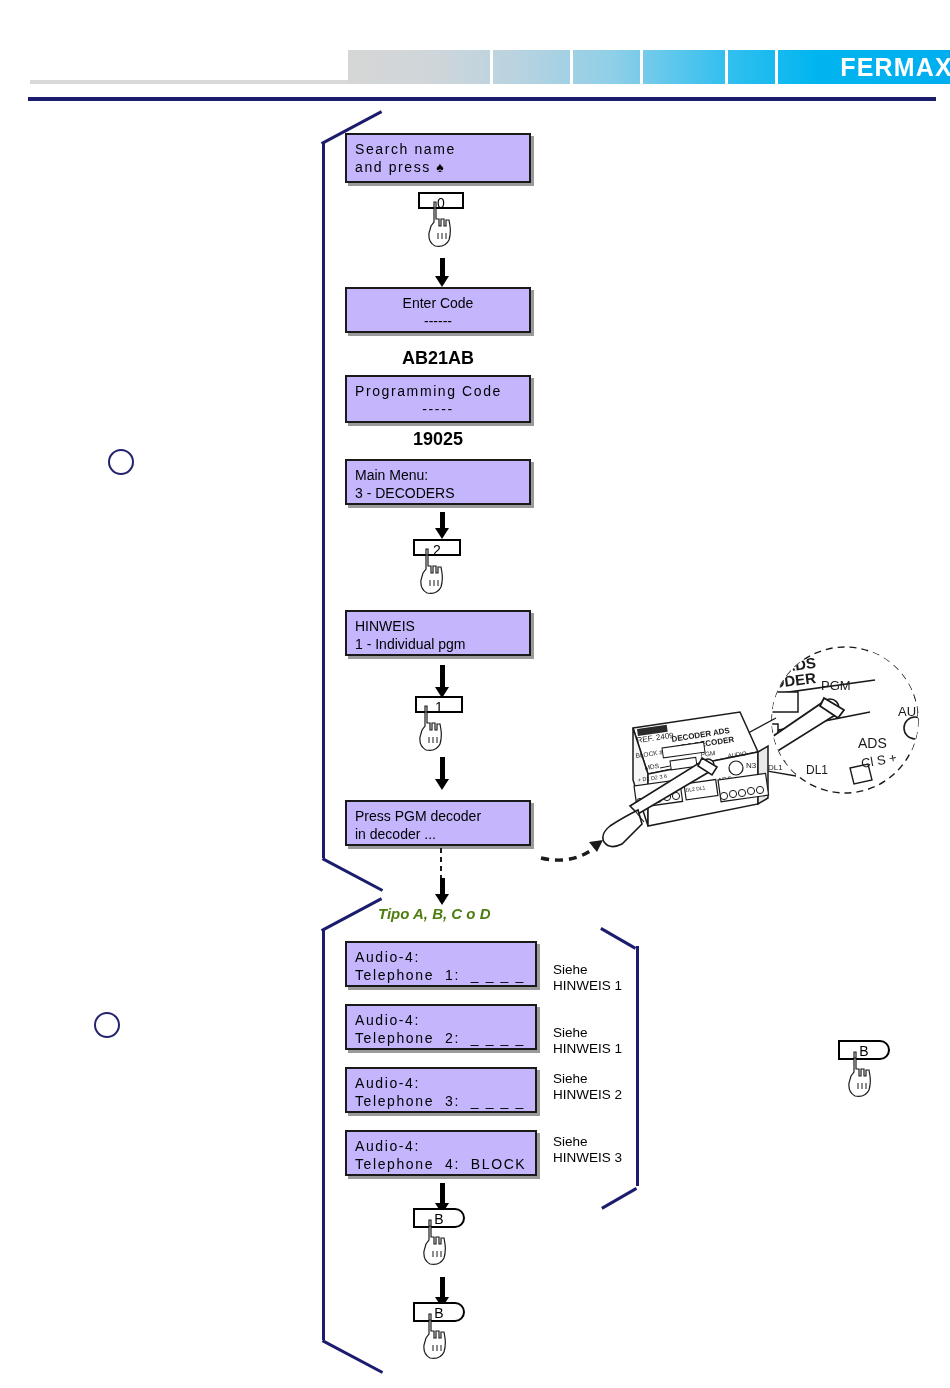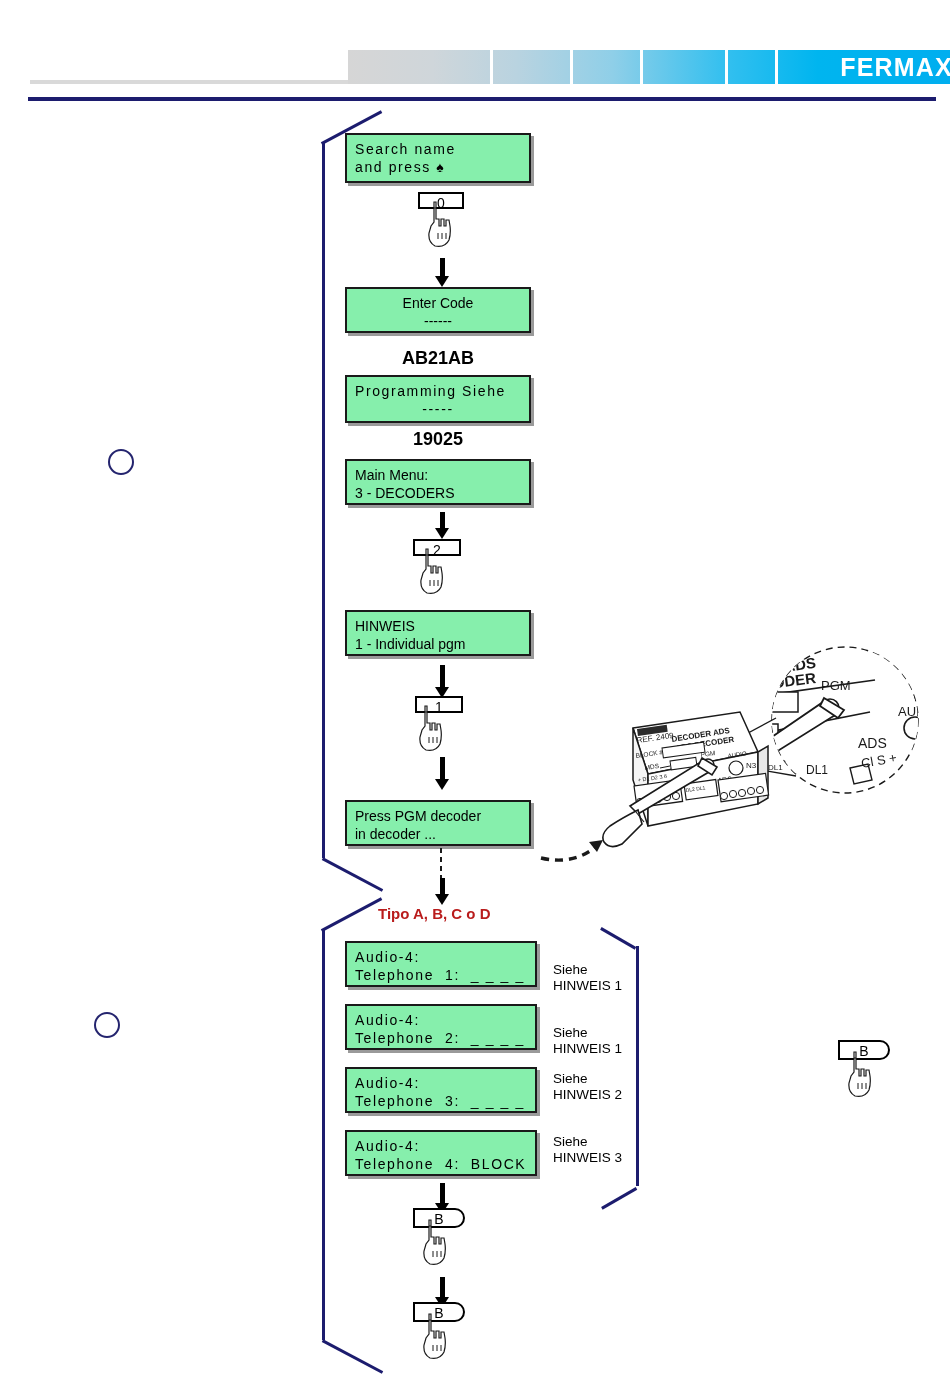--- a/index.html
+++ b/index.html
@@ -59,21 +59,21 @@
     position: absolute;
     left: 28px; top: 97px;
     width: 908px; height: 4px;
     background: #1c1c6e;
   }
 
   
   .lcd {
     position: absolute;
     box-sizing: border-box;
-    background: #86efac;
+    background: #c4b5fd;
     border: 2px solid #1a1a1a;
     box-shadow: 3px 3px 0 0 #9a9a9a;
     padding: 5px 8px 4px 8px;
   }
   .lcd .line {
     font-size: 14px;
     color: #000000;
     line-height: 18px;
     white-space: pre;
     font-family: "Liberation Sans", sans-serif;
@@ -143,22 +143,23 @@
     color: #000;
     line-height: 16px;
     white-space: pre-line;
   }
 
   
   .tipo-title {
     position: absolute;
     font-size: 15px;
     font-weight: bold;
-    color: #b91c1c;
+    color: #4d7c0f;
     white-space: nowrap;
+    font-style: italic;
   }
 
   
   .brk-v {
     position: absolute;
     width: 3px;
     background: #1c1c6e;
   }
   .brk-d {
     position: absolute;
@@ -243,21 +244,21 @@
   <div class="head" style="top:18px;"></div>
 </div>
 
 <div class="lcd" style="left:345px; top:287px; width:186px; height:46px;">
   <div class="line center">Enter Code</div>
   <div class="line center">------</div>
 </div>
 <div class="code-caption" style="left:345px; top:348px; width:186px;">AB21AB</div>
 
 <div class="lcd spaced" style="left:345px; top:375px; width:186px; height:48px;">
-  <div class="line">Programming Siehe</div>
+  <div class="line">Programming Code</div>
   <div class="line center">-----</div>
 </div>
 <div class="code-caption" style="left:345px; top:429px; width:186px;">19025</div>
 
 <div class="lcd" style="left:345px; top:459px; width:186px; height:46px;">
   <div class="line">Main Menu:</div>
   <div class="line">3 - DECODERS</div>
 </div>
 
 <div class="arrow-down" style="left:440px; top:512px;">

